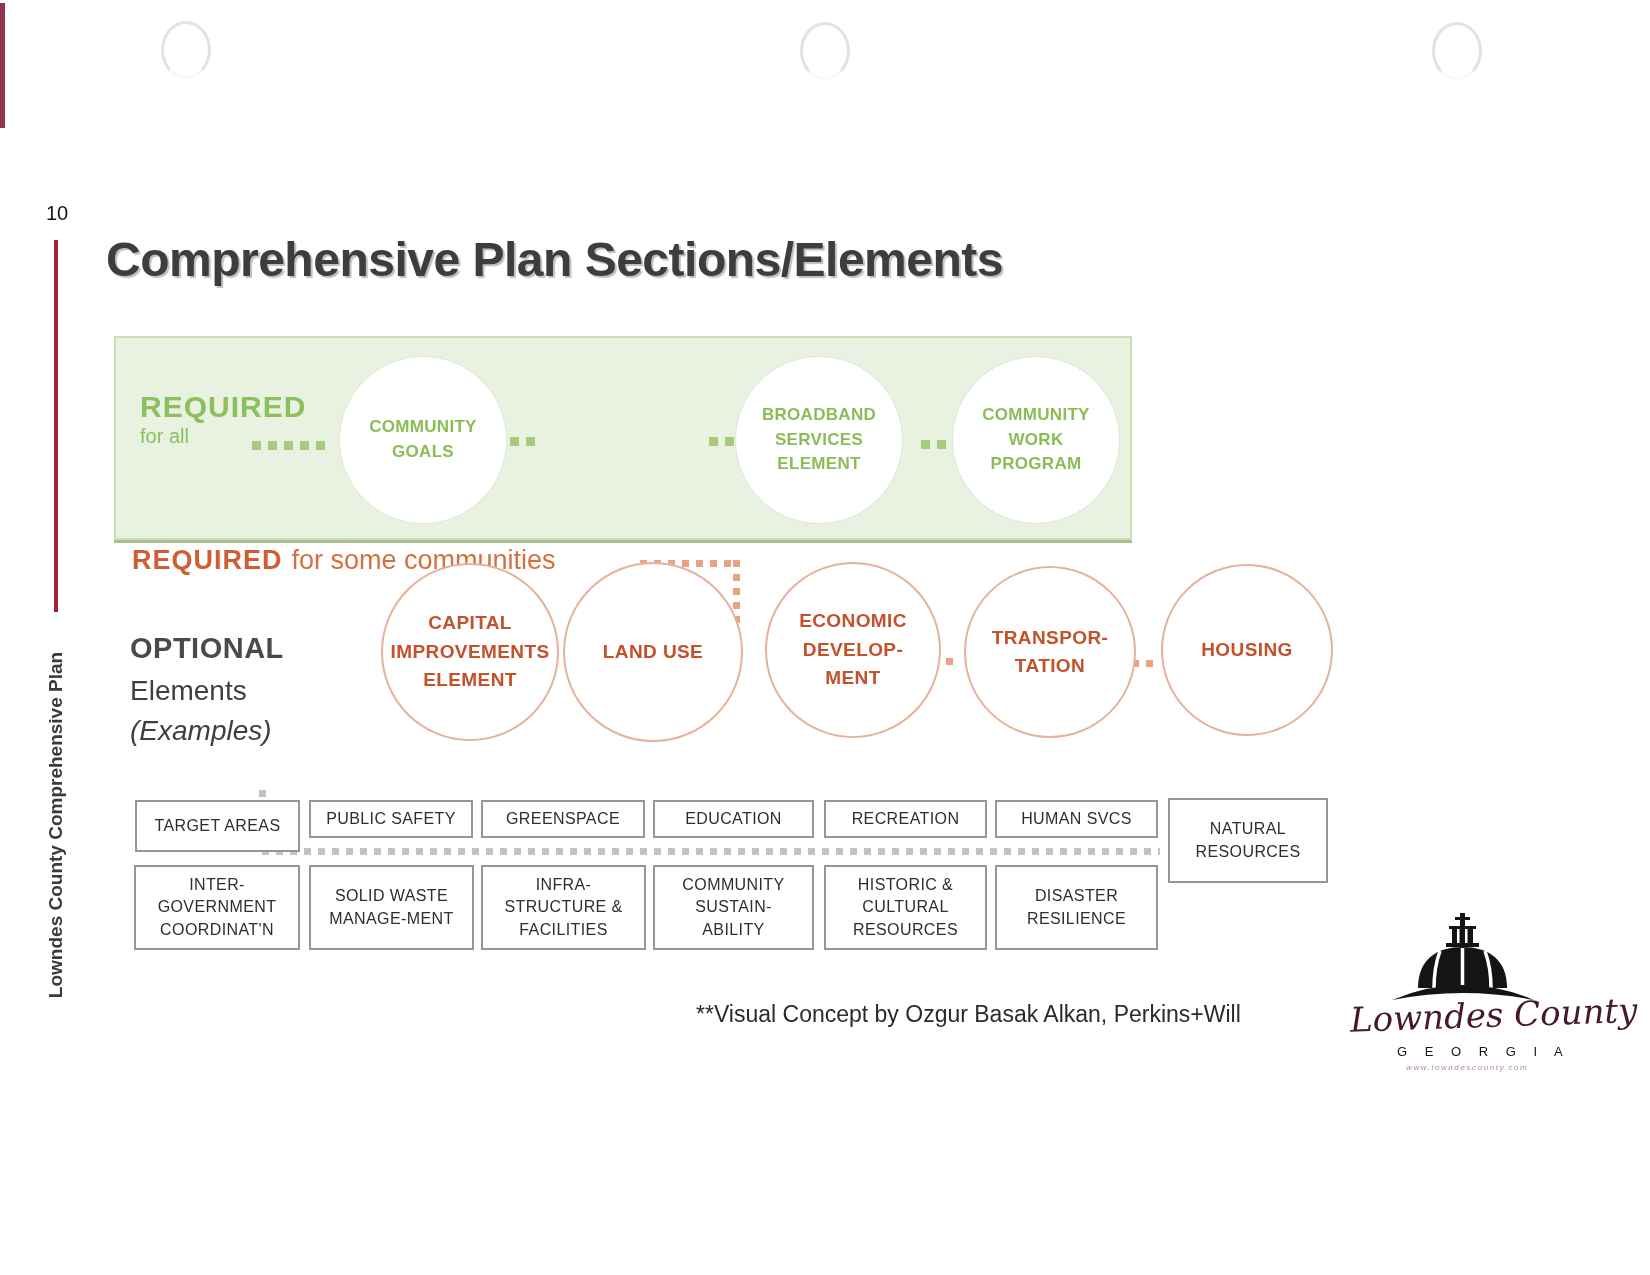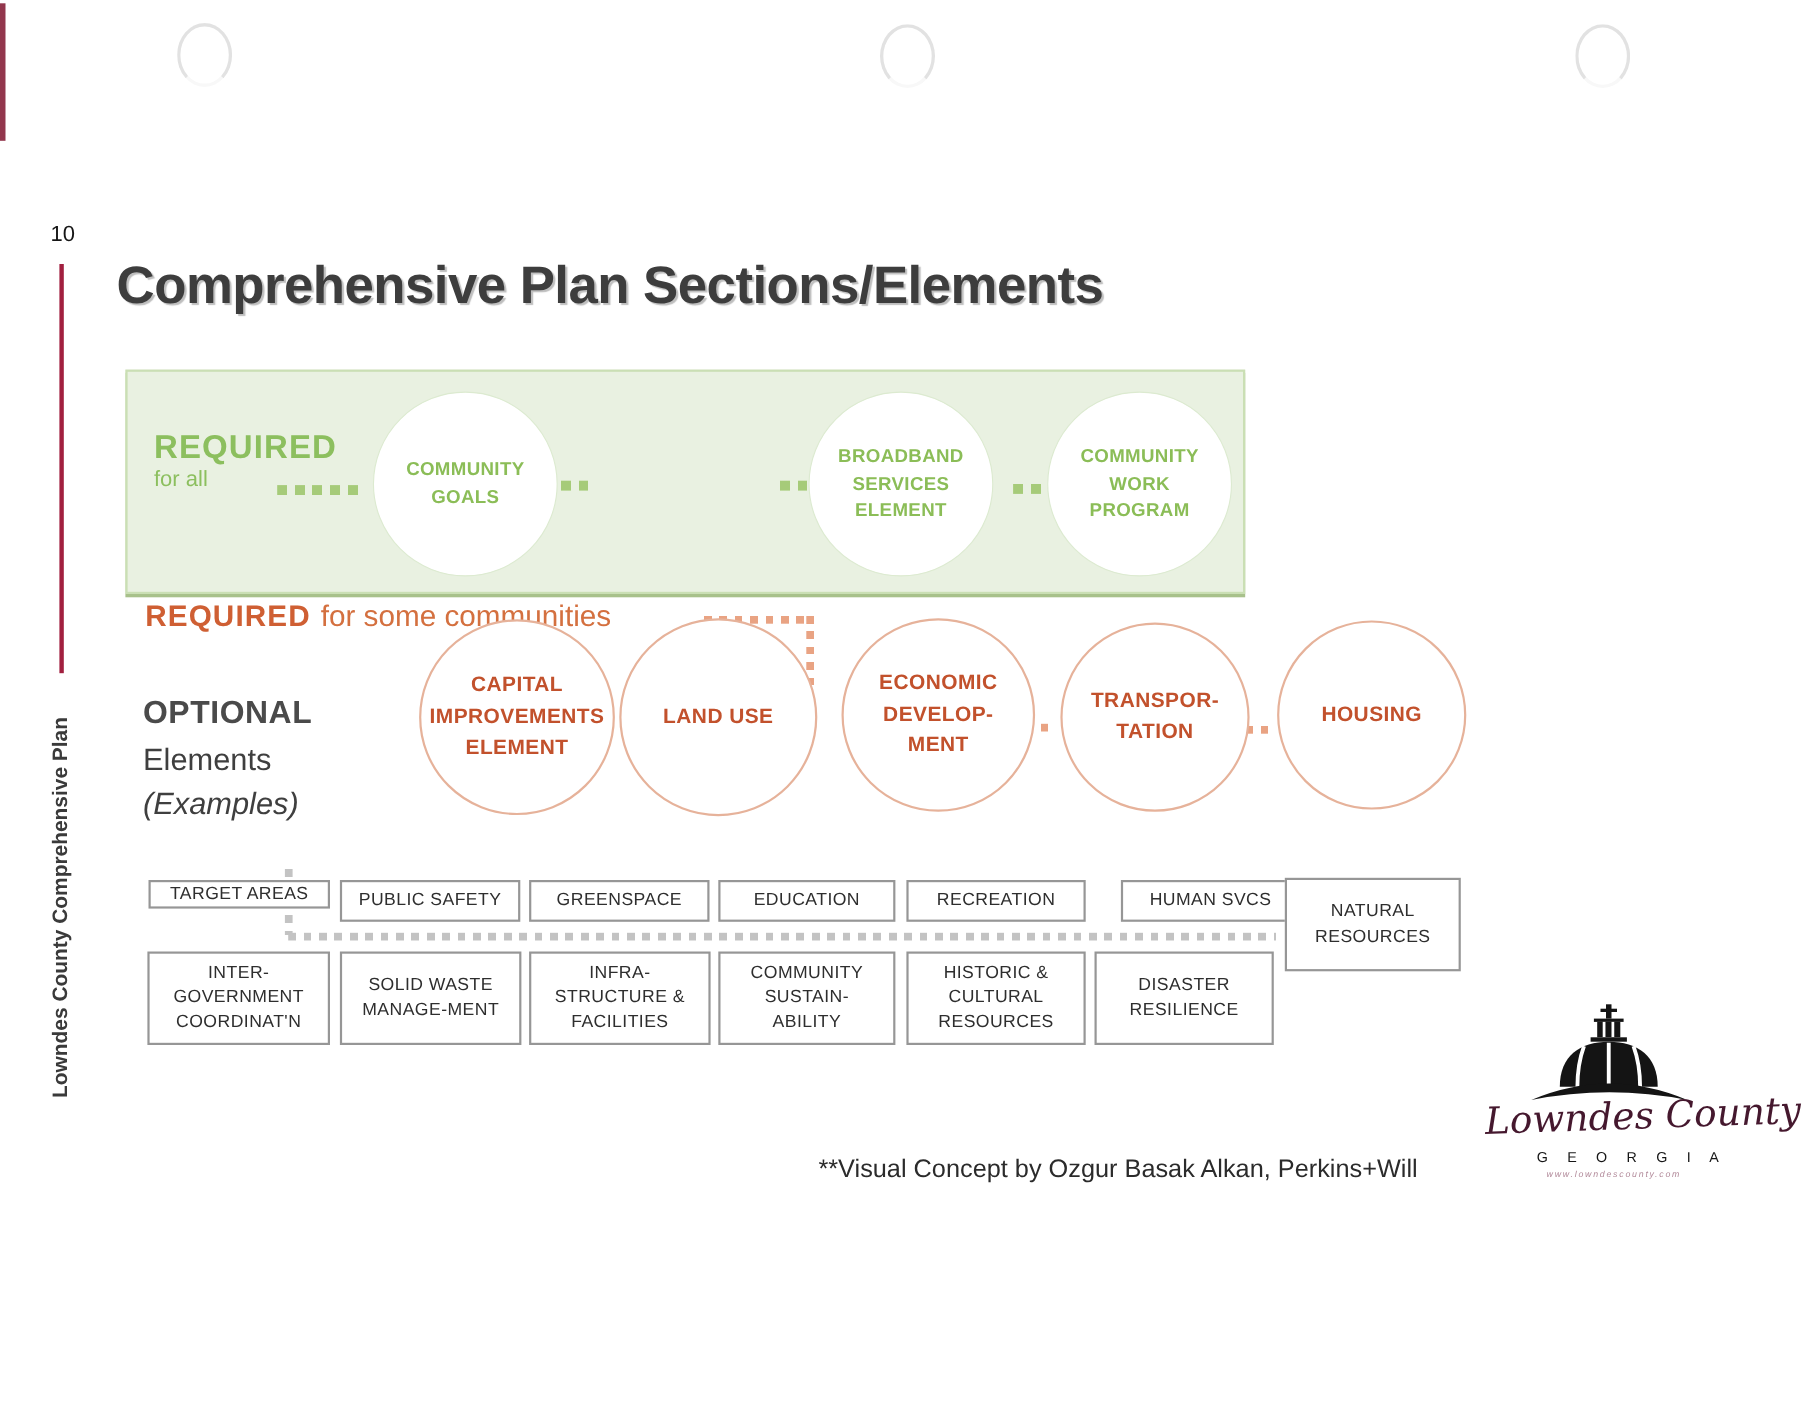--- a/index.html
+++ b/index.html
@@ -43,21 +43,21 @@
   .optional{position:absolute;left:130px;top:632px;color:#3f3f3f;}
   .optional .h{font-weight:bold;font-size:29px;color:#4a4a4a;letter-spacing:.5px;}
   .optional .l{font-size:28px;margin-top:10px;}
   .optional .e{font-size:28px;font-style:italic;margin-top:8px;}
   
   .obox{position:absolute;background:#fff;border:2px solid #969696;box-sizing:border-box;display:flex;
         align-items:center;justify-content:center;text-align:center;color:#2e2e2e;font-size:16px;
         letter-spacing:.4px;line-height:1.4;}
   .obox span{white-space:pre-line;}
   
-  .attribution{position:absolute;left:744px;top:1001px;font-size:23px;color:#2b2b2b;white-space:nowrap;margin-top:48px;}
+  .attribution{position:absolute;left:696px;top:1001px;font-size:23px;color:#2b2b2b;white-space:nowrap;}
   .logo-dome{position:absolute;left:1390px;top:912px;width:146px;height:96px;}
   .logo-script{position:absolute;left:1350px;top:996px;width:220px;font-family:"DejaVu Serif",serif;
                font-style:italic;font-size:34px;color:#45182e;transform:rotate(-2deg);white-space:nowrap;}
   .logo-georgia{position:absolute;left:1397px;top:1044px;font-size:13px;letter-spacing:7px;color:#161616;white-space:nowrap;}
   .logo-url{position:absolute;left:1406px;top:1063px;font-size:8px;letter-spacing:1.6px;color:#b28a9a;white-space:nowrap;font-style:italic;}
 </style>
 </head>
 <body>
 
 <div class="page">
@@ -130,36 +130,36 @@
 
   <div class="optional">
     <div class="h">OPTIONAL</div>
     <div class="l">Elements</div>
     <div class="e">(Examples)</div>
   </div>
 
   <div class="graydots-v" style="left:259px;top:790px;height:60px;"></div>
   <div class="graydots-h" style="left:262px;top:848px;width:898px;"></div>
 
-  <div class="obox" style="left:135px;top:800px;width:165px;height:26px;">
+  <div class="obox" style="left:135px;top:800px;width:165px;height:52px;">
     <span>TARGET AREAS</span>
   </div>
   <div class="obox" style="left:309px;top:800px;width:164px;height:38px;">
     <span>PUBLIC SAFETY</span>
   </div>
   <div class="obox" style="left:481px;top:800px;width:164px;height:38px;">
     <span>GREENSPACE</span>
   </div>
   <div class="obox" style="left:653px;top:800px;width:161px;height:38px;">
     <span>EDUCATION</span>
   </div>
   <div class="obox" style="left:824px;top:800px;width:163px;height:38px;">
     <span>RECREATION</span>
   </div>
-  <div class="obox" style="left:995px;top:800px;width:163px;height:38px;margin-left:24px;">
+  <div class="obox" style="left:995px;top:800px;width:163px;height:38px;">
     <span>HUMAN SVCS</span>
   </div>
 
   <div class="obox" style="left:1168px;top:798px;width:160px;height:85px;">
     <span>NATURAL
 RESOURCES</span>
   </div>
 
   <div class="obox" style="left:134px;top:865px;width:166px;height:85px;">
     <span>INTER-

